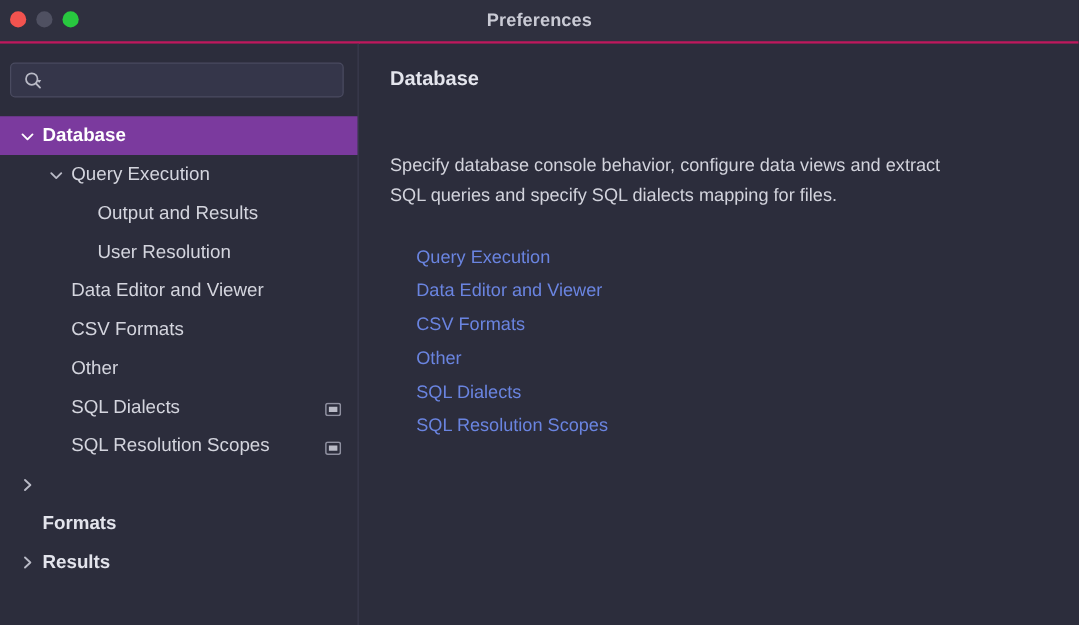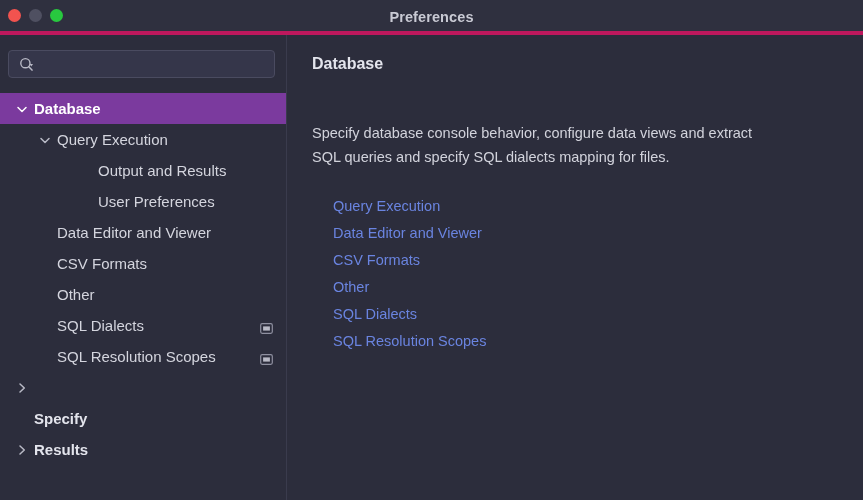--- a/index.html
+++ b/index.html
@@ -20,21 +20,21 @@
     color: #d7d8e0;
   }
 
   
   .titlebar {
     position: absolute;
     left: 0; top: 0;
     width: 863px;
     height: 35px;
     background: #2f303f;
-    border-bottom: 4px solid #be185d;
+    border-bottom: 2px solid #be185d;
     box-sizing: border-box;
   }
   .traffic {
     position: absolute;
     left: 8px; top: 9px;
     display: flex;
     gap: 8px;
     align-items: center;
   }
   .light {
@@ -140,21 +140,21 @@
     width: 13px;
     height: 11px;
     display: block;
   }
 
   
   .lvl0 .row-label { margin-left: 34px; }
   .lvl0 .arrow     { left: 15px; top: 9px; }
   .lvl1 .row-label { margin-left: 57px; }
   .lvl1 .arrow     { left: 38px; top: 9px; }
-  .lvl2 .row-label { margin-left: 98px; }
+  .lvl2 .row-label { margin-left: 78px; }
 
   
   .content {
     position: absolute;
     left: 288px; top: 35px;
     width: 575px;
     height: 465px;
     background: #2c2d3c;
     overflow: hidden;
   }
@@ -228,21 +228,21 @@
         <div class="tree-row lvl1">
           <span class="arrow"><svg width="14" height="14" viewBox="0 0 14 14">
               <polyline points="3,5.5 7,9.5 11,5.5" fill="none" stroke="#b9bac6" stroke-width="1.5" stroke-linecap="round" stroke-linejoin="round"></polyline>
             </svg></span>
           <span class="row-label">Query Execution</span>
         </div>
         <div class="tree-row lvl2">
           <span class="row-label">Output and Results</span>
         </div>
         <div class="tree-row lvl2">
-          <span class="row-label">User Preferences</span>
+          <span class="row-label">User Resolution</span>
         </div>
         <div class="tree-row lvl1">
           <span class="row-label">Data Editor and Viewer</span>
         </div>
         <div class="tree-row lvl1">
           <span class="row-label">CSV Formats</span>
         </div>
         <div class="tree-row lvl1">
           <span class="row-label">Other</span>
         </div>
@@ -259,21 +259,21 @@
               <rect x="0.7" y="0.7" width="11.6" height="9.6" rx="1.5" fill="none" stroke="#8f90a0" stroke-width="1.2"></rect>
               <rect x="3.1" y="3.4" width="6.8" height="4.2" fill="#b9bac6"></rect>
             </svg></span>
         </div>
         <div class="tree-row lvl0 bold">
           <span class="arrow"><svg width="14" height="14" viewBox="0 0 14 14">
               <polyline points="5,3 9.3,7 5,11" fill="none" stroke="#b9bac6" stroke-width="1.5" stroke-linecap="round" stroke-linejoin="round"></polyline>
             </svg></span>
         </div>
         <div class="tree-row lvl0 bold">
-          <span class="row-label">Specify</span>
+          <span class="row-label">Formats</span>
         </div>
         <div class="tree-row lvl0 bold">
           <span class="arrow"><svg width="14" height="14" viewBox="0 0 14 14">
               <polyline points="5,3 9.3,7 5,11" fill="none" stroke="#b9bac6" stroke-width="1.5" stroke-linecap="round" stroke-linejoin="round"></polyline>
             </svg></span>
           <span class="row-label">Results</span>
         </div>
       </div>
   </div>
 

